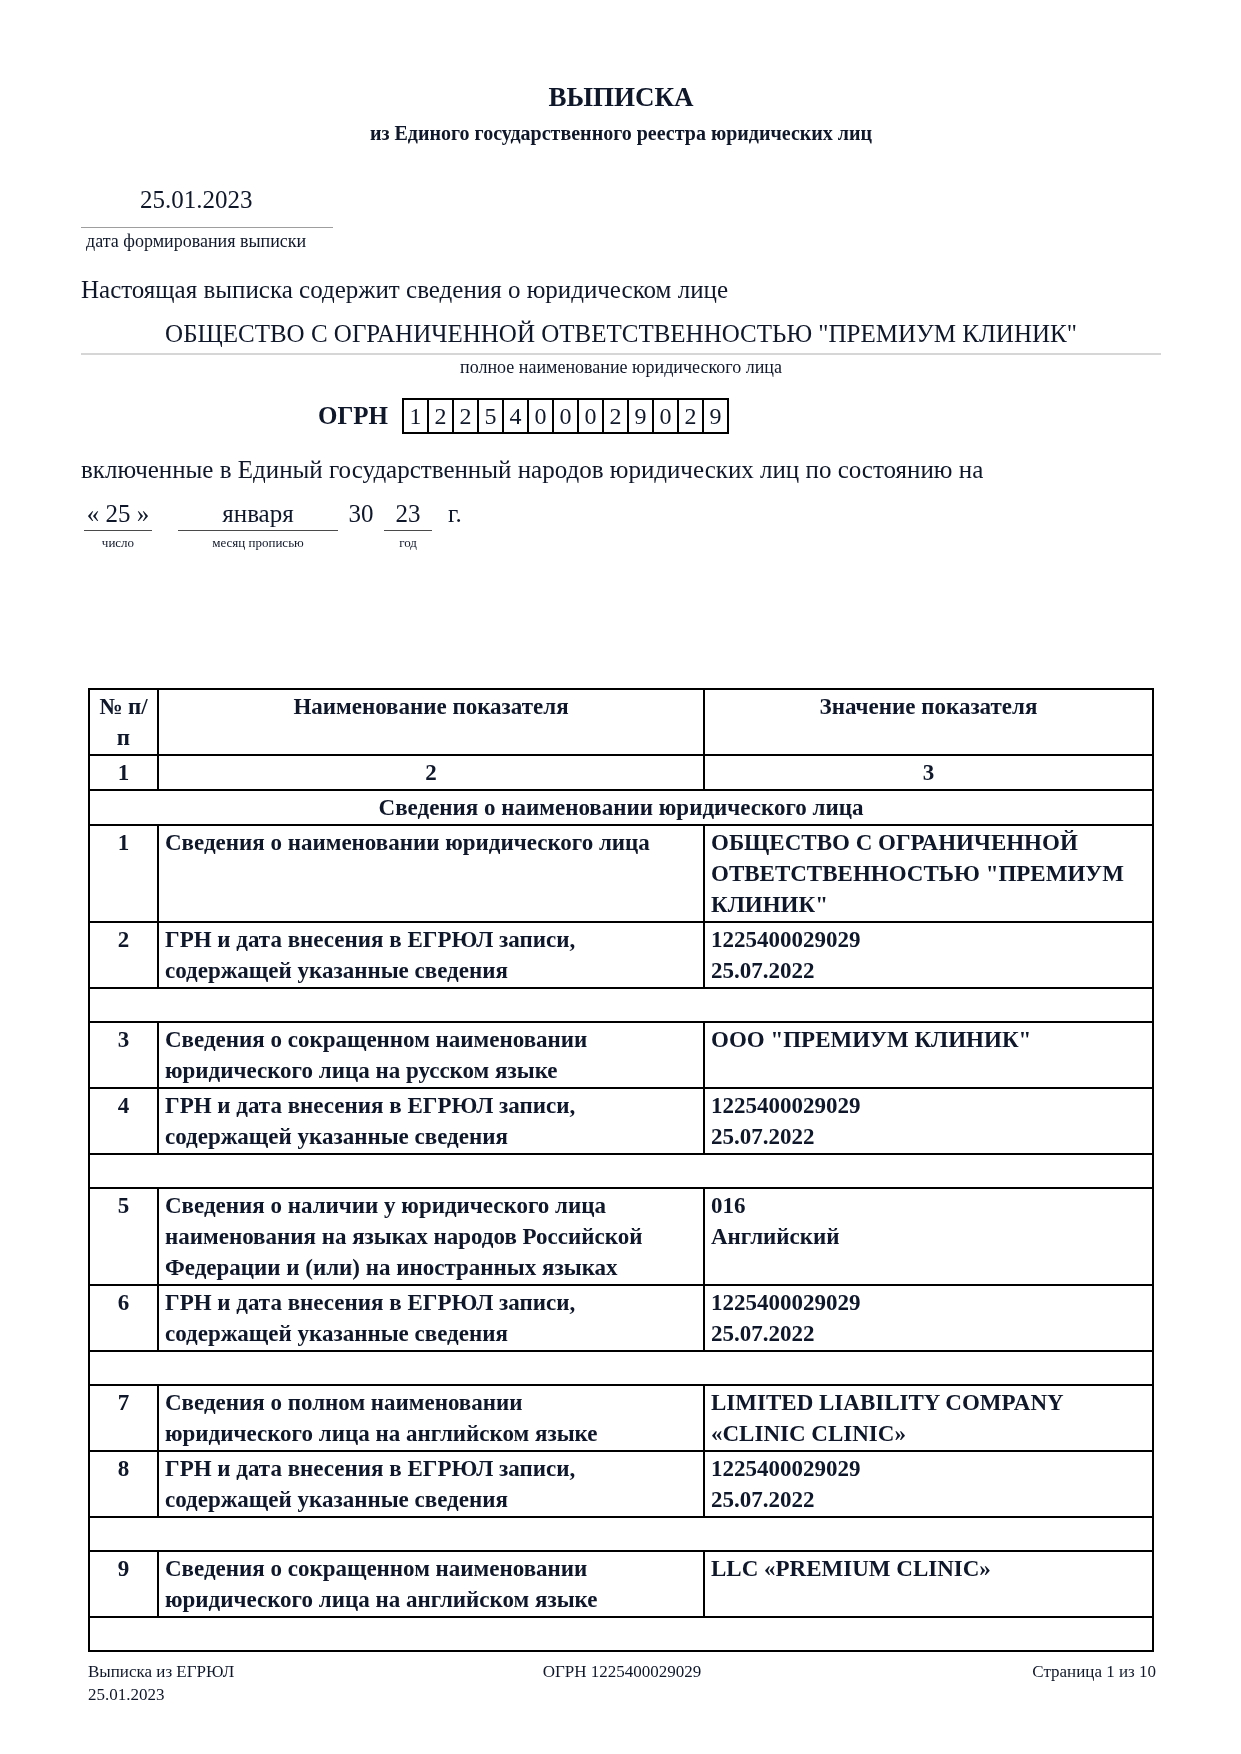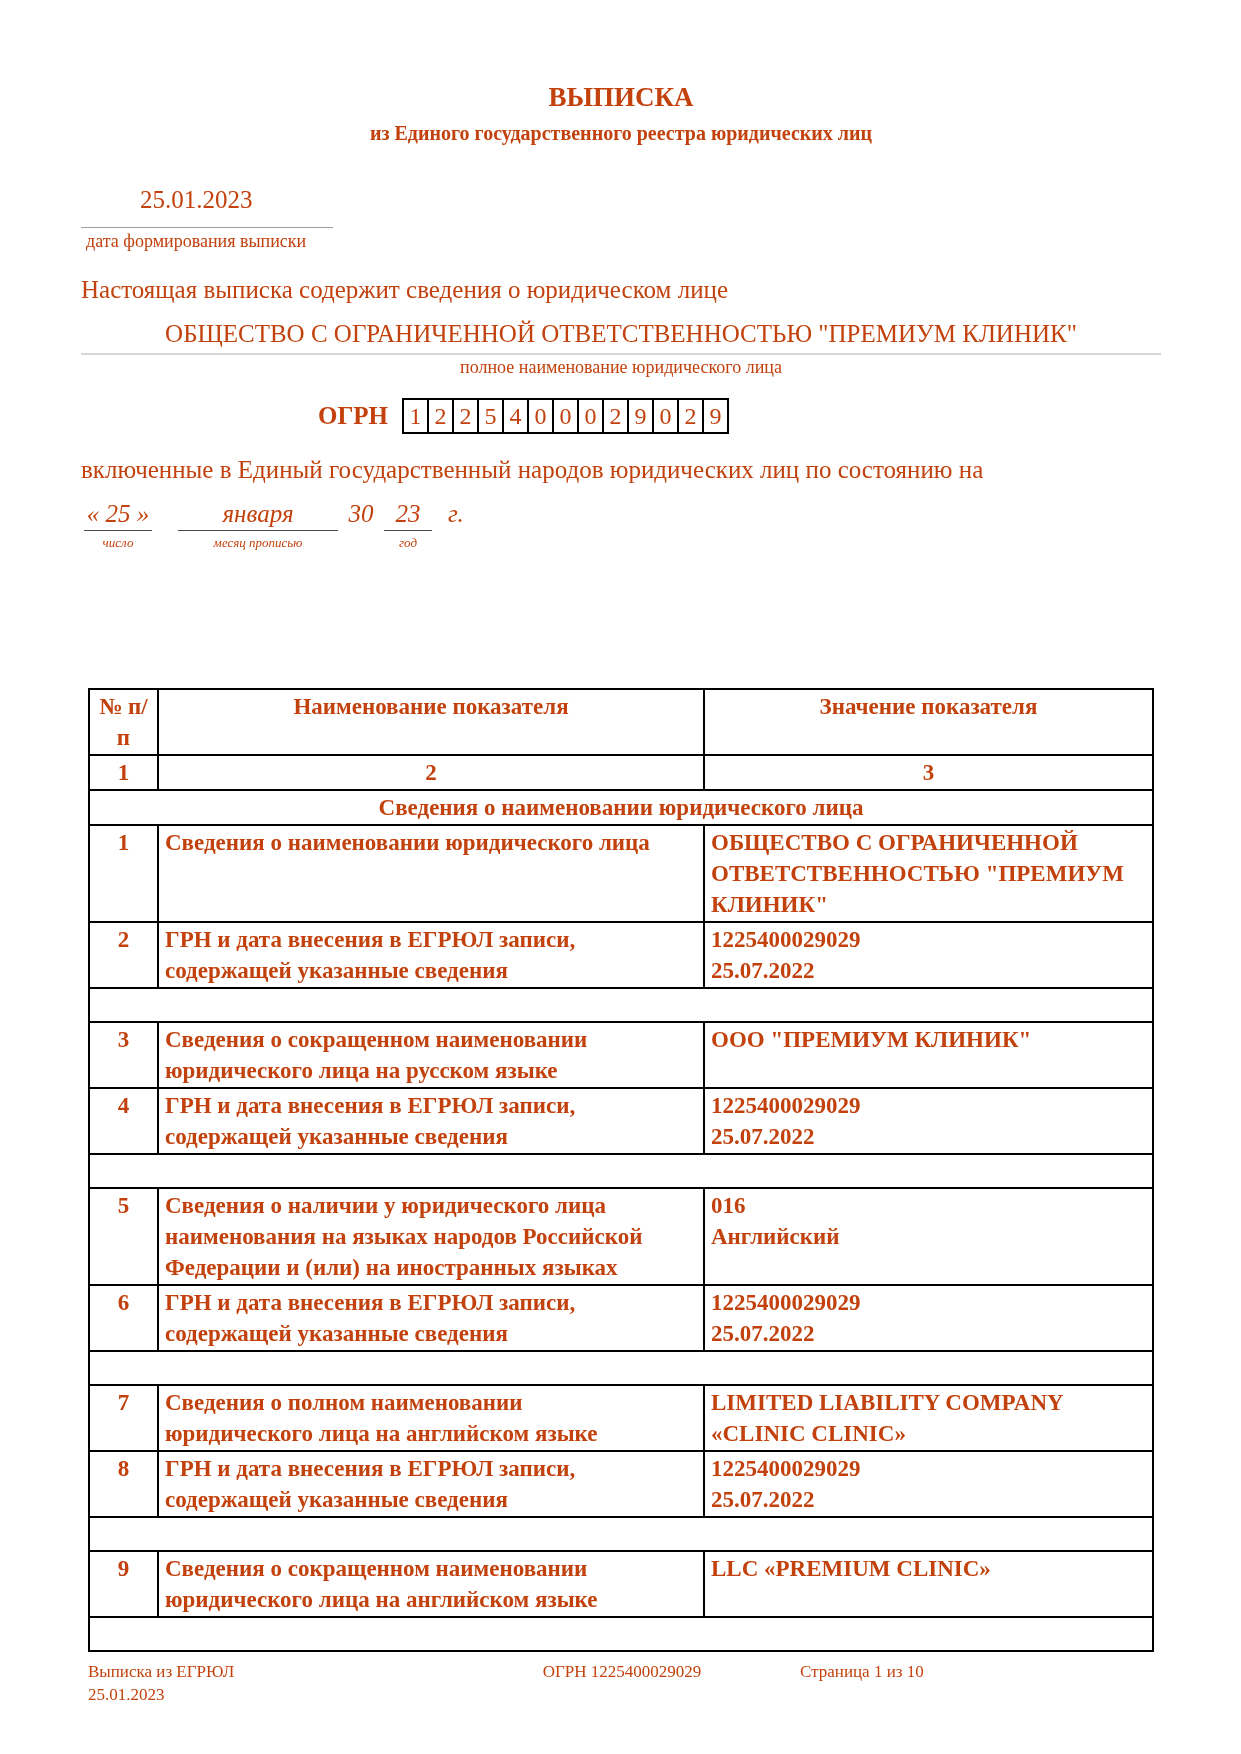--- a/index.html
+++ b/index.html
@@ -1,21 +1,21 @@
 <!DOCTYPE html>
 <html><head>
 <meta charset="utf-8">
 <style>
   html,body { margin:0; padding:0; background:#808080; }
   .page {
     position:relative;
     width:1241px; height:1754px;
     background:#ffffff;
     font-family:"Liberation Serif","DejaVu Serif",serif;
-    color:#c2410c;
+    color:#0f172a;
     overflow:hidden;
     margin:0 auto;
   }
   .abs { position:absolute; }
 
   .title-block { left:81px; top:82px; width:1080px; text-align:center; }
   .doc-title   { font-size:27px; font-weight:bold; line-height:30px; }
   .doc-subtitle{ font-size:20px; font-weight:bold; line-height:30px; margin-top:6px; }
 
   .formation-date { left:140px; top:186px; font-size:25px; }
@@ -31,21 +31,21 @@
   .ogrn-row   { left:318px; top:398px; display:flex; align-items:center; }
   .ogrn-label { font-size:25px; font-weight:bold; margin-right:14px; }
   .ogrn-boxes { display:flex; }
   .ogrn-box   { box-sizing:border-box; width:27px; height:36px; border:2px solid #000;
                 margin-left:-2px; display:flex; align-items:center; justify-content:center;
                 font-size:24px; }
   .ogrn-box:first-child { margin-left:0; }
 
   .included-text { left:81px; top:456px; font-size:25px; }
 
-  .asof-row { left:84px; top:500px; display:flex; font-size:25px;font-style:italic; }
+  .asof-row { left:84px; top:500px; display:flex; font-size:25px; }
   .fld { text-align:center; }
   .fld-line  { border-bottom:1px solid #4a4a4a; padding-bottom:2px; white-space:nowrap; }
   .fld-plain { padding-bottom:3px; white-space:nowrap; }
   .fld-label { font-size:13px; margin-top:4px; min-height:20px; }
   .w-day   { width:68px; }
   .w-month { width:160px; margin-left:26px; }
   .w-cent  { width:46px; text-align:center; }
   .w-year  { width:48px; }
   .w-suf   { margin-left:16px; }
 
@@ -56,21 +56,21 @@
            line-height:31px; font-weight:bold; text-align:left; }
   th { text-align:center; }
   td.num { text-align:center; padding:1px 2px; }
   tr.section-row td { font-weight:bold; text-align:center; }
   td.pre { white-space:pre-line; }
   tr.spacer-row td { height:30px; }
 
   .page-footer { left:88px; top:1660px; width:1068px; display:flex; font-size:17px; line-height:23px; }
   .f-left   { flex:1; }
   .f-center { flex:1; text-align:center; }
-  .f-right  { flex:1; }
+  .f-right  { flex:1; text-align:right; }
 </style>
 </head>
 <body>
 
 <div class="page">
 
   <div class="abs title-block">
     <div class="doc-title">ВЫПИСКА</div>
     <div class="doc-subtitle">из Единого государственного реестра юридических лиц</div>
   </div>

